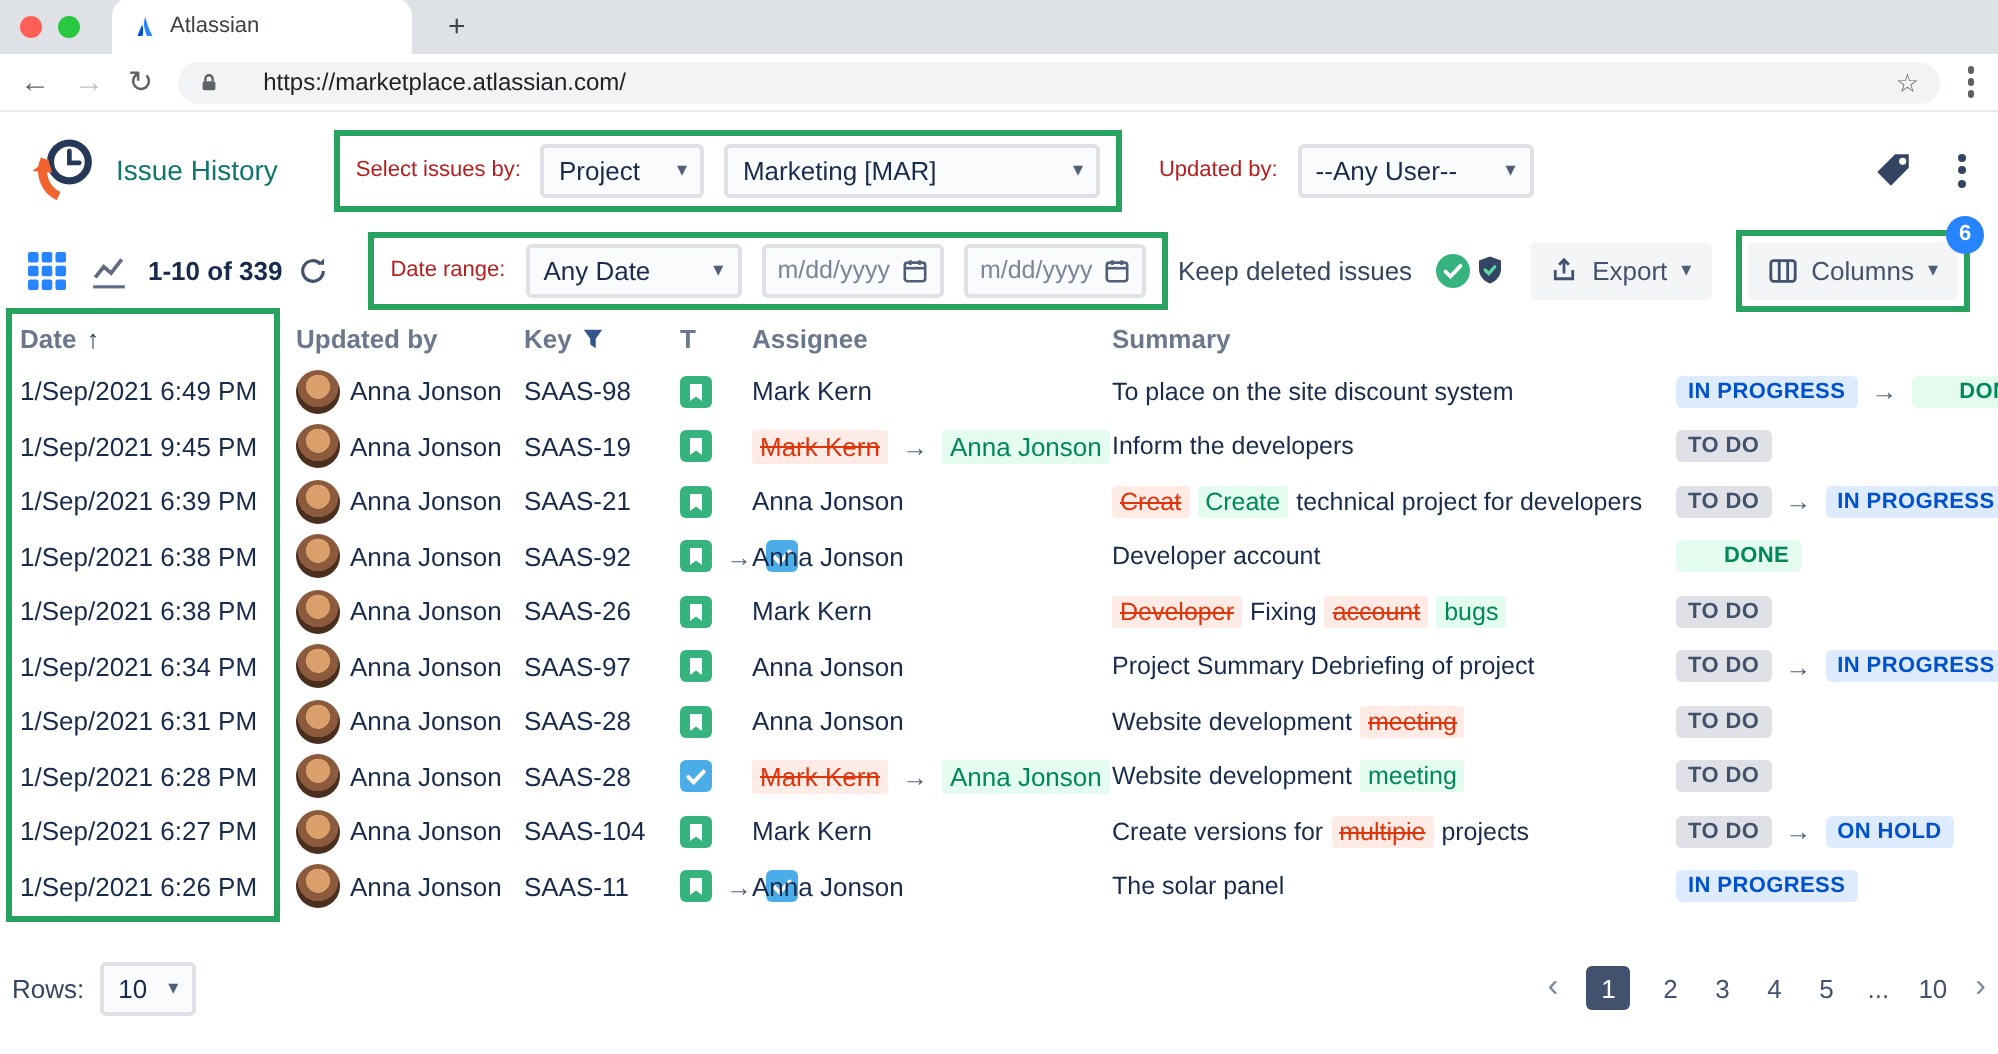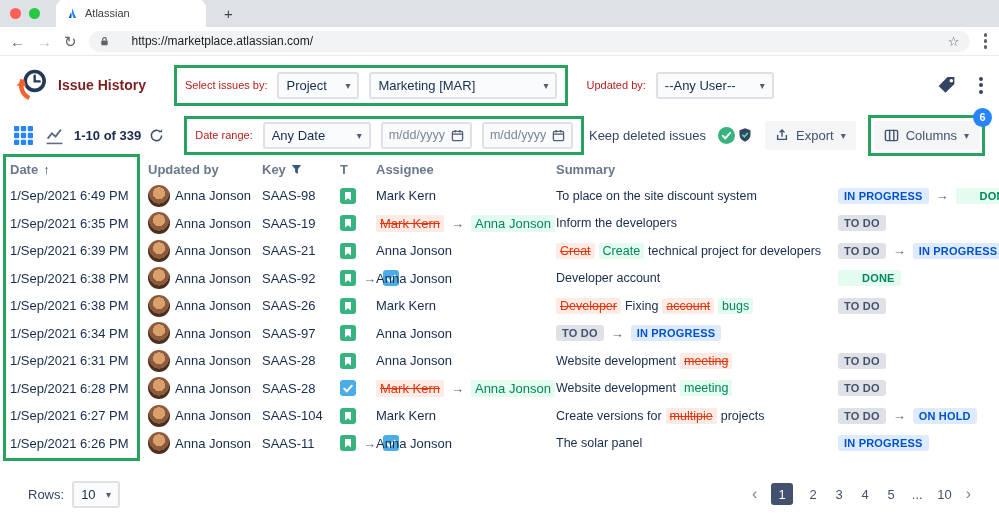--- a/index.html
+++ b/index.html
@@ -19,21 +19,21 @@
   .nav-icon.disabled { color:#BDC1C6; }
   .addressbar { flex:1; height:21px; background:#F1F3F4; border-radius:11px; display:flex; align-items:center; gap:6px; padding:0 10px; }
   .url { font-size:12px; color:#202124;padding-left:16px; }
   .star { margin-left:auto; font-size:13px; color:#5F6368; }
   .vdots { display:inline-flex; flex-direction:column; gap:2.5px; padding:2px; }
   .vdots i { width:3.5px; height:3.5px; border-radius:50%; background:#5F6368; }
   .vdots.navy i { background:#344563; width:4px; height:4px; }
 
   
   .app-header { display:flex; align-items:center; height:58px; padding:0 14px; }
-  .app-title { font-size:14px; font-weight:bold; color:#7f1d1d; margin-left:8px; }
+  .app-title { font-size:14px; font-weight:normal; color:#0f766e; margin-left:8px; }
   .annot { border:3px solid #27A35F; display:flex; align-items:center; gap:10px; padding:4px 8px; }
   .filter-label { font-size:11px; color:#b91c1c; white-space:nowrap; }
   .select { display:inline-flex; align-items:center; gap:6px; background:#FAFBFC; border:2px solid #DFE1E6; border-radius:3px; padding:0 7px; font-size:13px; color:#172B4D; height:27px; white-space:nowrap; }
   .select .caret { margin-left:auto; color:#505F79; font-size:10px; }
   .sel-project { width:82px; } .sel-marketing { width:188px; } .sel-user { width:118px; }
   .sel-anydate { width:108px; } .sel-rows { width:48px; }
   #annot-select { margin-left:28px; }
   .updated-by-label { margin-left:18px; }
   .header-right { margin-left:auto; display:flex; align-items:center; gap:20px; }
 
@@ -68,21 +68,21 @@
   .seg.added { color:#00875A; background:#E3FCEF; padding:1px 4px; border-radius:2px; }
   .lozenge { font-size:11px; font-weight:bold; padding:2px 6px; border-radius:3px; letter-spacing:.2px; }
   .lozenge.todo { background:#DFE1E6; color:#42526E; }
   .lozenge.inprogress, .lozenge.onhold { background:#DEEBFF; color:#0052CC; }
   .lozenge.done { background:#E3FCEF; color:#00875A;padding-left:24px; }
 
   
   .date-annot { position:absolute; left:3px; top:154px; width:137px; height:307px; border:3px solid #27A35F; pointer-events:none; }
 
   
-  .footer { display:flex; align-items:center; padding:0 28px; margin-top:20px; height:34px; }
+  .footer { display:flex; align-items:center; padding:0 6px; margin-top:20px; height:34px; }
   .rows-label { font-size:13px; color:#344563; margin-right:8px; }
   .pagination { margin-left:auto; display:flex; align-items:center; gap:14px; font-size:13px; color:#42526E; }
   .page { min-width:12px; text-align:center; }
   .page.active { background:#42526E; color:#fff; width:22px; height:22px; border-radius:3px; display:flex; align-items:center; justify-content:center; }
   .page-chevron { font-size:16px; color:#7A869A; }
 </style>
 </head>
 <body>
 
 <div class="screen">
@@ -314,21 +314,21 @@
         <div class="td col-summary">
           <span class="seg plain">To place on the site discount system</span>
         </div>
         <div class="td col-status">
           <span class="lozenge inprogress">IN PROGRESS</span>
           <span class="chg-arrow">→</span>
           <span class="lozenge done">DONE</span>
         </div>
       </div>
       <div class="tr">
-        <div class="td col-date">1/Sep/2021 6:35 PM</div>
+        <div class="td col-date">1/Sep/2021 9:45 PM</div>
         <div class="td col-updated">
           <span class="avatar"></span>
           <span>Anna Jonson</span>
         </div>
         <div class="td col-key">SAAS-19</div>
         <div class="td col-type">
           <span class="type-icon">
             <svg viewBox="0 0 16 16">
               <rect width="16" height="16" rx="3" fill="#36B37E"></rect>
               <path d="M5 4h6v8.5L8 10.3 5 12.5z" fill="#fff"></path>
@@ -446,20 +446,23 @@
         <div class="td col-type">
           <span class="type-icon">
             <svg viewBox="0 0 16 16">
               <rect width="16" height="16" rx="3" fill="#36B37E"></rect>
               <path d="M5 4h6v8.5L8 10.3 5 12.5z" fill="#fff"></path>
             </svg>
           </span>
         </div>
         <div class="td col-assignee">
           <span class="seg plain">Anna Jonson</span>
+        </div>
+        <div class="td col-summary">
+          <span class="seg plain">Project Summary Debriefing of project</span>
         </div>
         <div class="td col-status">
           <span class="lozenge todo">TO DO</span>
           <span class="chg-arrow">→</span>
           <span class="lozenge inprogress">IN PROGRESS</span>
         </div>
       </div>
       <div class="tr">
         <div class="td col-date">1/Sep/2021 6:31 PM</div>
         <div class="td col-updated">

